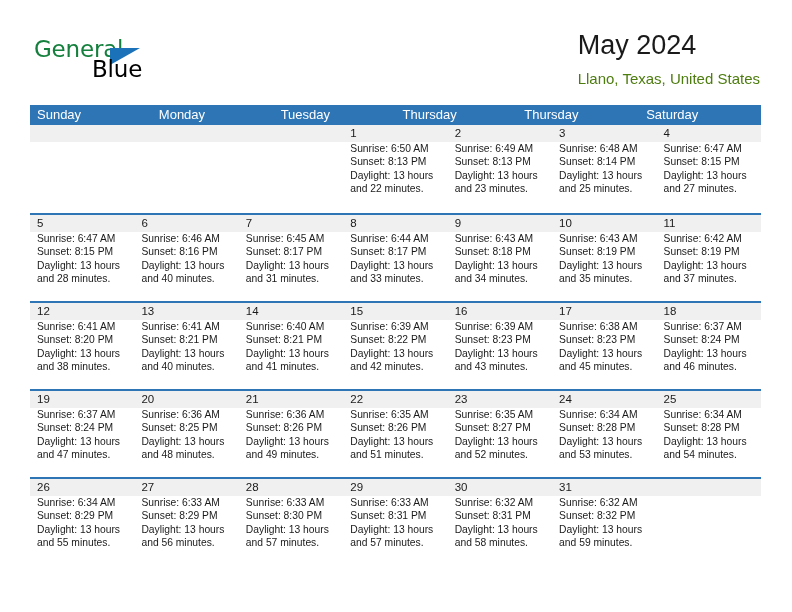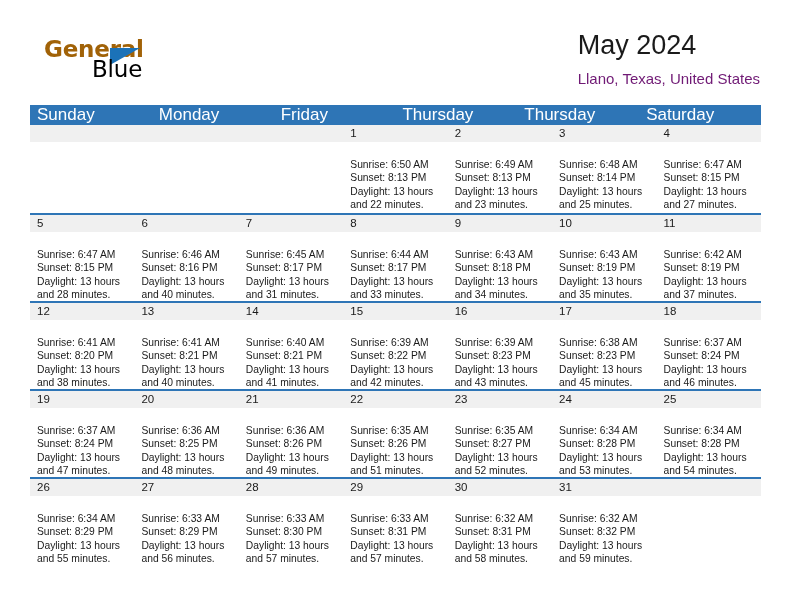--- a/index.html
+++ b/index.html
@@ -33,27 +33,27 @@
 
   .logo {
     position: absolute;
     left: 2px;
     top: 8px;
     width: 200px;
     height: 54px;
   }
   .logo-general {
     position: absolute;
-    left: 12px;
+    left: 2px;
     top: 0;
     font-size: 23px;
     letter-spacing: -0.2px;
-    color: #a16207;
+    color: #15803d;
     font-family: "DejaVu Sans", sans-serif;
-    font-weight: 700;
+    font-weight: 400;
   }
   .logo-blue {
     position: absolute;
     left: 60px;
     top: 20px;
     font-size: 23px;
     letter-spacing: -0.2px;
     color: #000000;
     font-family: "DejaVu Sans", sans-serif;
     font-weight: 400;
@@ -78,21 +78,21 @@
     font-size: 27px;
     font-weight: 400;
     color: #1a1a1a;
     line-height: 34px;
     white-space: nowrap;
     font-family: "Liberation Sans", sans-serif;
   }
   .cal-subtitle {
     font-size: 15px;
     font-weight: 400;
-    color: #701a75;
+    color: #4d7c0f;
     line-height: 22px;
     margin-top: 6px;
     white-space: nowrap;
     font-family: "Liberation Sans", sans-serif;
   }
 
   
   .calendar {
     position: absolute;
     left: 30px;
@@ -103,21 +103,21 @@
   .weekday-row {
     display: flex;
     width: 100%;
     background: #2e75b6;
     height: 20px;
   }
   .weekday-cell {
     flex: 1 1 0;
     min-width: 0;
     color: #ffffff;
-    font-size: 17px;
+    font-size: 13px;
     line-height: 20px;
     padding-left: 7px;
     box-sizing: border-box;
     white-space: nowrap;
     overflow: hidden;
   }
 
   .week-row {
     display: flex;
     width: 100%;
@@ -146,21 +146,21 @@
     color: #1a1a1a;
     box-sizing: border-box;
     overflow: hidden;
     white-space: nowrap;
   }
   .day-cell.empty .day-number {
     background: #f0f0f0;
   }
 
   .day-body {
-    padding: 16px 5px 0 7px;
+    padding: 0 5px 0 7px;
   }
   .day-line {
     font-size: 10.3px;
     line-height: 13.4px;
     color: #1a1a1a;
     white-space: nowrap;
     overflow: hidden;
   }
 </style>
 </head>
@@ -180,21 +180,21 @@
       <div class="cal-title">May 2024</div>
       <div class="cal-subtitle">Llano, Texas, United States</div>
     </div>
 
   </div>
 
   <div class="calendar">
     <div class="weekday-row" id="weekday-row">
         <div class="weekday-cell">Sunday</div>
         <div class="weekday-cell">Monday</div>
-        <div class="weekday-cell">Friday</div>
+        <div class="weekday-cell">Tuesday</div>
         <div class="weekday-cell">Thursday</div>
         <div class="weekday-cell">Thursday</div>
         <div class="weekday-cell">Saturday</div>
       </div>
     <div id="weeks-container">
         <div class="week-row first">
           <div class="day-cell empty">
             <div class="day-number"></div>
             <div class="day-body"></div>
           </div>

